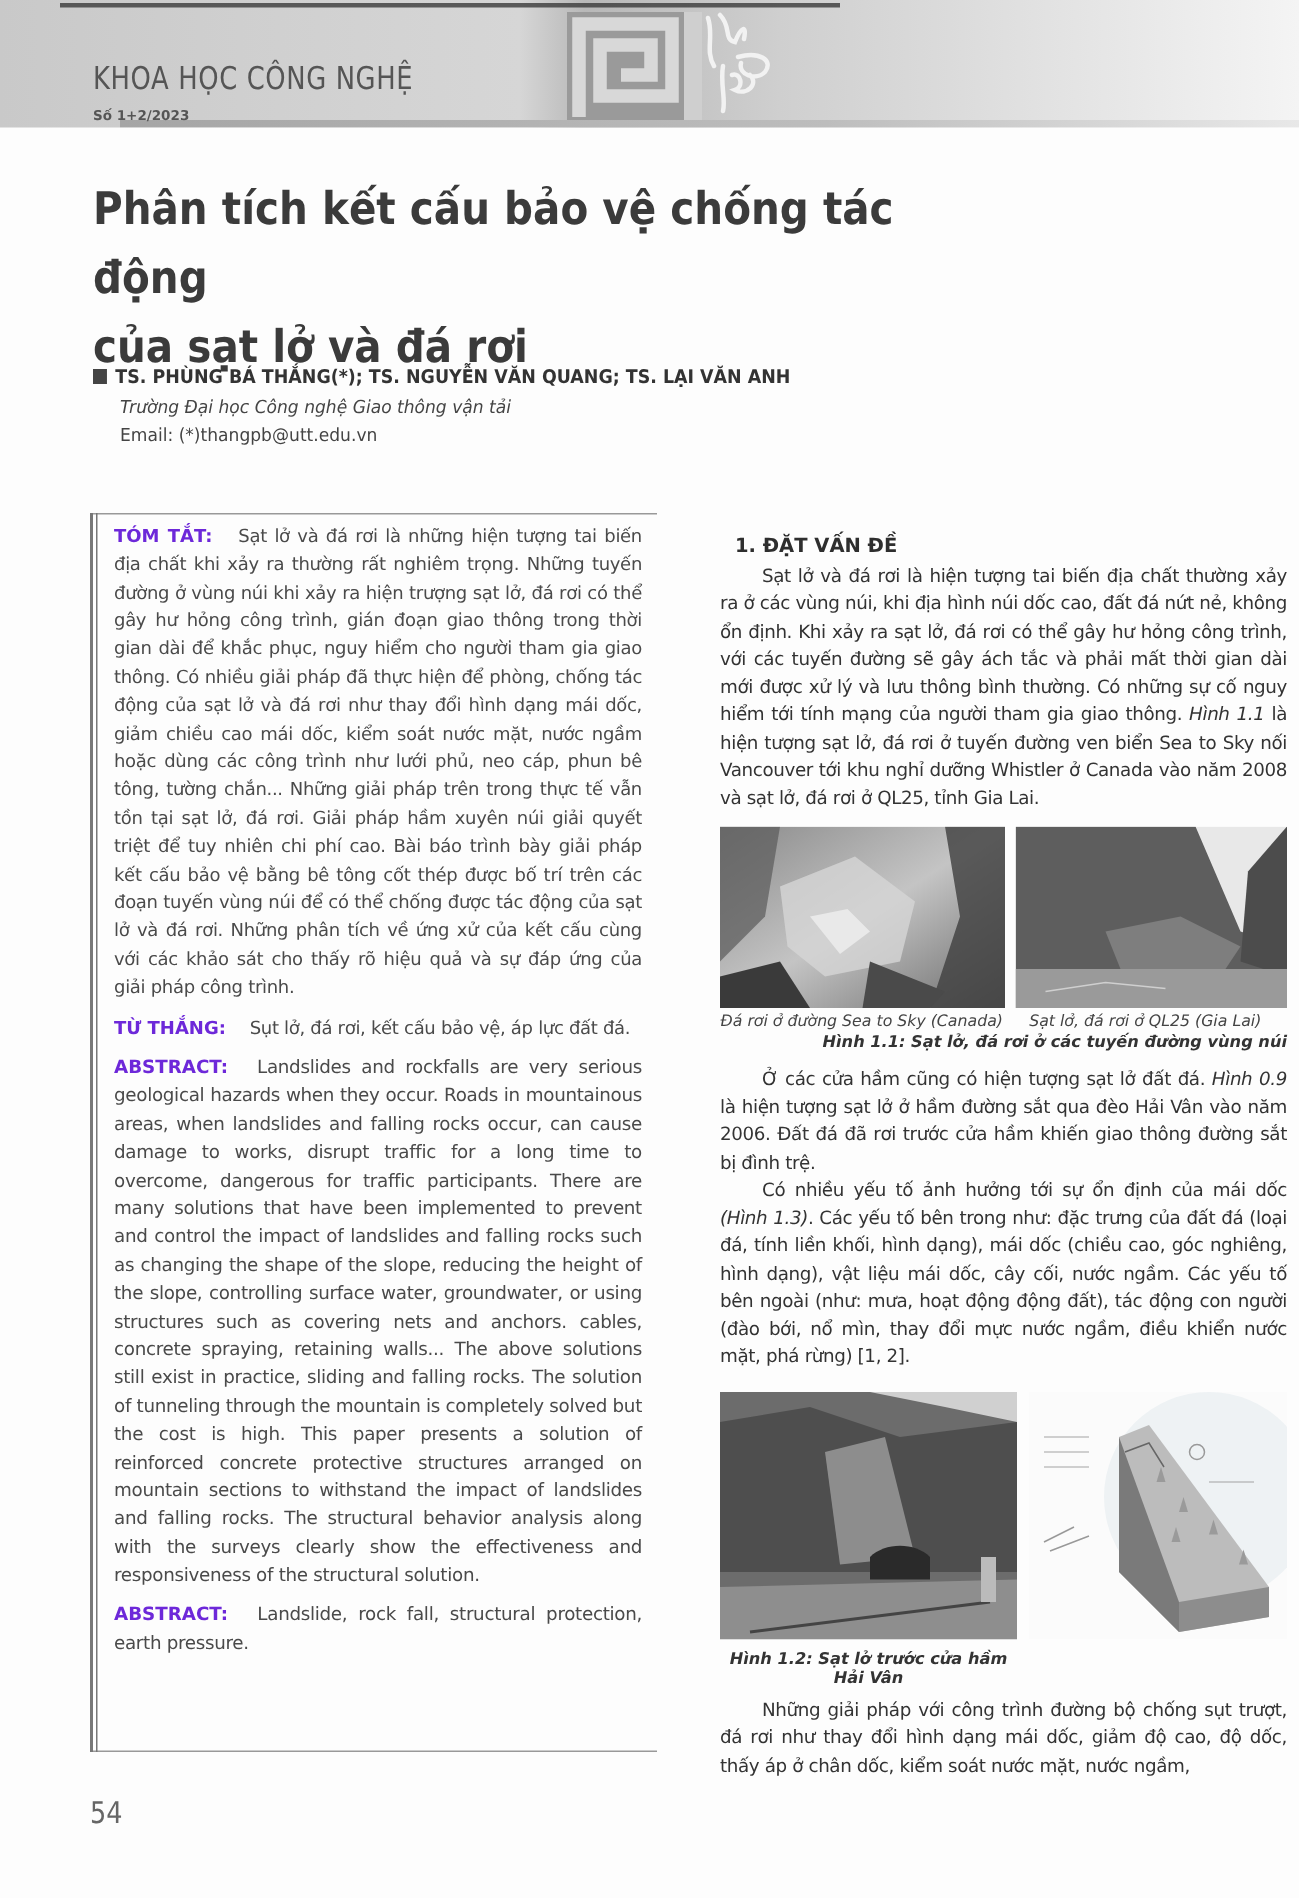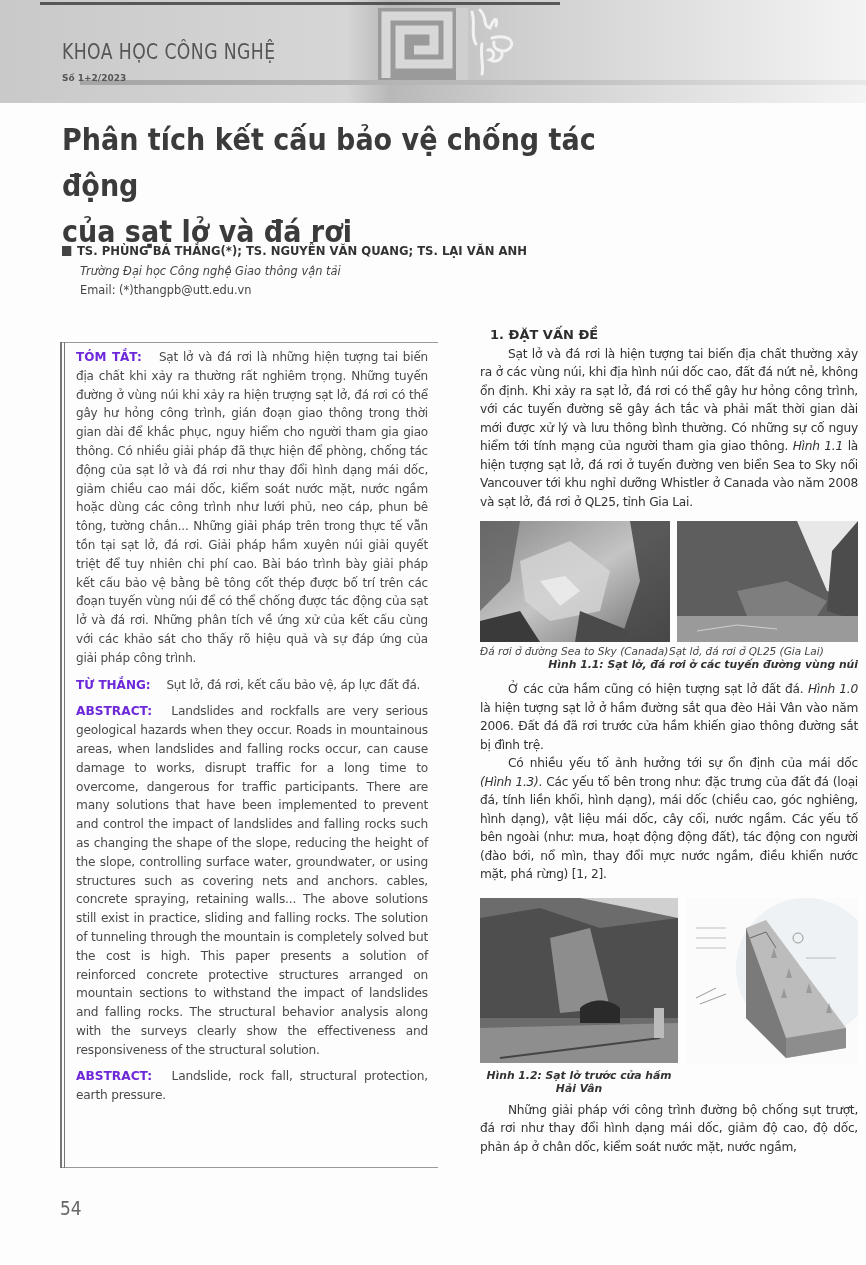--- a/index.html
+++ b/index.html
@@ -1,21 +1,21 @@
 <!DOCTYPE html>
 <html><head>
 <meta charset="utf-8">
 <style>
   * { box-sizing: border-box; margin: 0; padding: 0; }
   html, body { width: 866px; height: 1265px; background: #fdfdfd; overflow: hidden; }
   body { position: relative; font-family: "DejaVu Sans", sans-serif; color: #2a2a2a; }
 
   
   .header {
-    position: absolute; left: 0; top: 0; width: 866px; height: 103px;
+    position: absolute; left: 0; top: 0; width: 866px; height: 85px;
     background: linear-gradient(90deg, #c9c9c9 0%, #d6d6d6 40%, #b8b8b8 45%, #cfcfcf 60%, #e6e6e6 85%, #f4f4f4 100%);
     overflow: hidden;
   }
   .header-topline { position: absolute; left: 40px; top: 2px; width: 520px; height: 3px; background: #3a3a3a; opacity: .8; }
   .header-bottomline { position: absolute; left: 80px; top: 80px; width: 786px; height: 5px; background: linear-gradient(90deg,#a5a5a5,#bdbdbd 60%,#e8e8e8); }
   .fret {
     position: absolute; left: 378px; top: 8px; width: 90px; height: 76px;
   }
   .fret svg { width: 100%; height: 100%; }
   .logo { position: absolute; left: 462px; top: 4px; width: 66px; height: 72px; }
@@ -54,37 +54,37 @@
     font-family: "DejaVu Sans", sans-serif; font-size: 12px; line-height: 18.8px; color: #4a4a4a;
     text-align: justify;
   }
   .abstract-inner p { margin-bottom: 8px; }
   .abstract-inner .lbl { font-weight: bold; color: #6d28d9; }
   .abstract-inner .txt { letter-spacing: -0.2px; margin-left: 12px; }
   .abstract-inner p.en { line-height: 18.8px; font-size: 12.2px; }
 
   
   .right-col {
-    position: absolute; left: 480px; top: 326px; width: 378px;
+    position: absolute; left: 480px; top: 356px; width: 378px;
     font-family: "DejaVu Sans", sans-serif; font-size: 12.2px; line-height: 18.5px; color: #333; text-align: justify;
   }
   .sec-heading { font-weight: bold; font-size: 13px; margin-left: 10px; color: #2e2e2e; }
   .para { text-indent: 28px; letter-spacing: -0.25px; }
   .para i { font-style: italic; }
 
   .fig-row { display: flex; justify-content: space-between; margin-top: 10px; }
   .photo { position: relative; overflow: hidden; }
   .fig11a { width: 190px; height: 121px; }
   .fig11b { width: 181px; height: 121px; }
   .fig12 { width: 198px; height: 165px; }
   .fig13 { width: 172px; height: 165px; }
   .photo svg { width: 100%; height: 100%; display: block; }
 
   .cap-row { display: flex; justify-content: space-between; font-size: 10.5px; font-style: italic; color: #444; margin-top: 3px; line-height: 13px; }
-  .cap-row span { flex: 1; }
+  .cap-row span { flex: 1; text-align: center; }
   .fig-title { text-align: right; font-size: 10.8px; font-style: italic; font-weight: bold; color: #333; line-height: 14px; margin-bottom: 8px; }
   .cap2 { display: flex; justify-content: space-between; font-size: 10.8px; font-style: italic; font-weight: bold; color: #333; line-height: 13px; margin-top: 6px; margin-bottom: 6px;}
   .cap2 span { text-align: center; display: block; font-style: italic; }
   .cap2 .c12 { width: 198px; }
   .cap2 .c13 { width: 172px; }
 
   .page-number { position: absolute; left: 60px; top: 1196px; font-size: 20px; color: #666; transform: scaleX(.85); transform-origin: left top; }
 </style>
 </head>
 <body>
@@ -176,21 +176,21 @@
       </svg>
     </div>
   </div>
   <div class="cap-row">
     <span>Đá rơi ở đường Sea to Sky (Canada)</span>
     <span>Sạt lở, đá rơi ở QL25 (Gia Lai)</span>
   </div>
   <div class="fig-title">Hình 1.1: Sạt lở, đá rơi ở các tuyến đường vùng núi</div>
 
   <p class="para">
-    <span>Ở các cửa hầm cũng có hiện tượng sạt lở đất đá. </span><i>Hình 1.0</i><span> là hiện tượng sạt lở ở hầm đường sắt qua đèo Hải Vân vào năm 2006. Đất đá đã rơi trước cửa hầm khiến giao thông đường sắt bị đình trệ.</span>
+    <span>Ở các cửa hầm cũng có hiện tượng sạt lở đất đá. </span><i>Hình 0.9</i><span> là hiện tượng sạt lở ở hầm đường sắt qua đèo Hải Vân vào năm 2006. Đất đá đã rơi trước cửa hầm khiến giao thông đường sắt bị đình trệ.</span>
   </p>
   <p class="para">
     <span>Có nhiều yếu tố ảnh hưởng tới sự ổn định của mái dốc </span><i>(Hình 1.3)</i><span>. Các yếu tố bên trong như: đặc trưng của đất đá (loại đá, tính liền khối, hình dạng), mái dốc (chiều cao, góc nghiêng, hình dạng), vật liệu mái dốc, cây cối, nước ngầm. Các yếu tố bên ngoài (như: mưa, hoạt động động đất), tác động con người (đào bới, nổ mìn, thay đổi mực nước ngầm, điều khiển nước mặt, phá rừng) [1, 2].</span>
   </p>
 
   <div class="fig-row" style="margin-top:14px;">
     <div class="photo fig12">
       <svg viewBox="0 0 198 165" preserveAspectRatio="none">
         <rect width="198" height="165" fill="#6c6c6c"></rect>
         <path d="M0 0 L198 0 L198 20 L150 10 L100 0 Z" fill="#d0d0d0"></path>
@@ -225,16 +225,16 @@
           <line x1="10" y1="50" x2="40" y2="50"></line>
             <line x1="120" y1="60" x2="150" y2="60"></line>
         </g>
       </svg>
     </div>
   </div>
   <div class="cap2">
     <span class="c12">Hình 1.2: Sạt lở trước cửa hầm Hải Vân</span>
   </div>
 
-  <p class="para">Những giải pháp với công trình đường bộ chống sụt trượt, đá rơi như thay đổi hình dạng mái dốc, giảm độ cao, độ dốc, phản áp ở chân dốc, kiểm soát nước mặt, nước ngầm,</p>
+  <p class="para">Những giải pháp với công trình đường bộ chống sụt trượt, đá rơi như thay đổi hình dạng mái dốc, giảm độ cao, độ dốc, thấy áp ở chân dốc, kiểm soát nước mặt, nước ngầm,</p>
 </div>
 
 <div class="page-number">54</div>
 
 </body></html>

